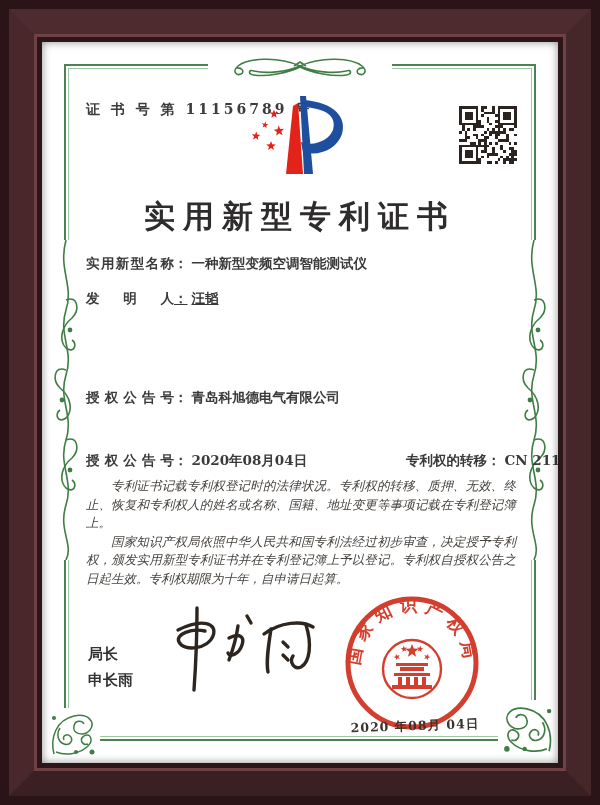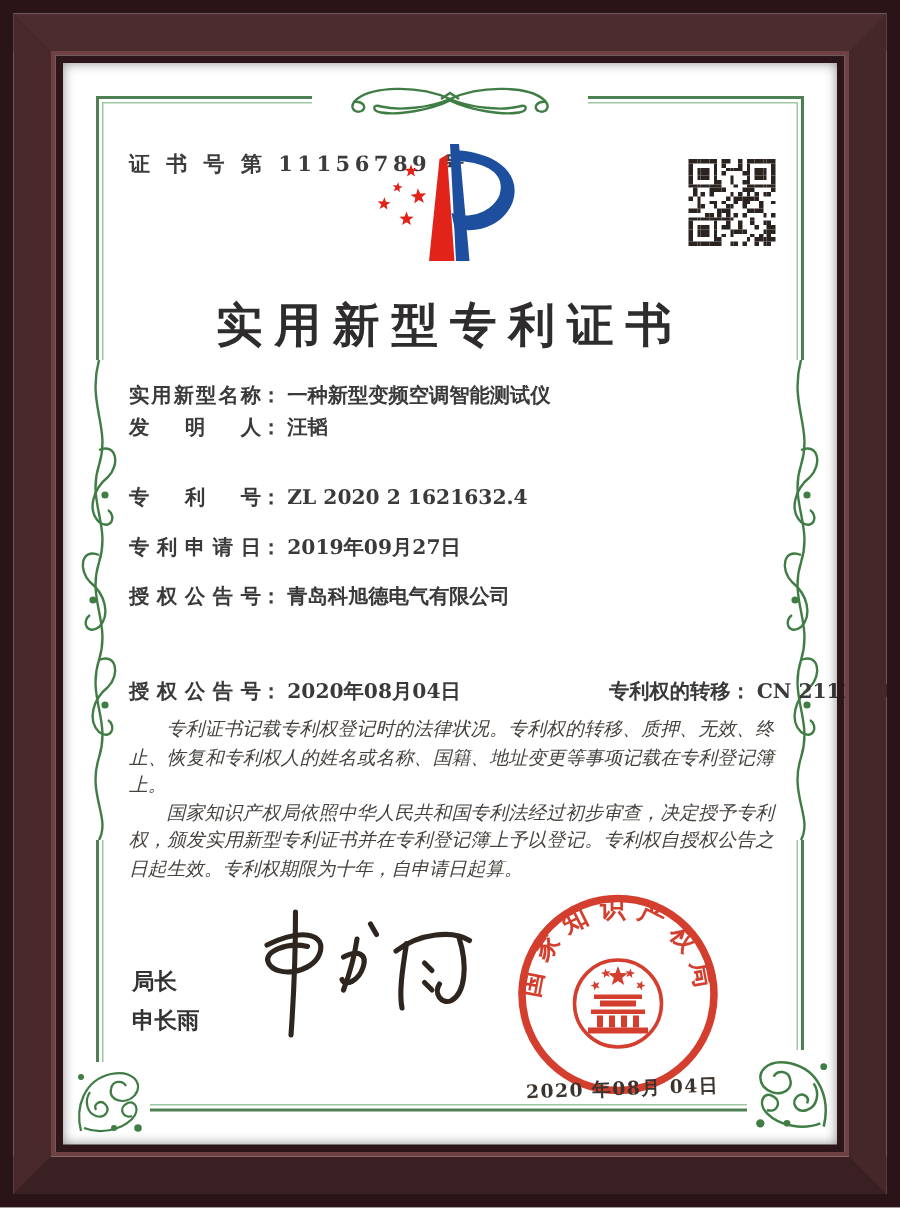--- a/index.html
+++ b/index.html
@@ -345,28 +345,22 @@
       <div style="grid-column:17;grid-row:21"></div>
       <div style="grid-column:19;grid-row:21"></div>
       <div style="grid-column:20;grid-row:21"></div>
     </div>
 
   <div class="title">实用新型专利证书</div>
 
   <div class="row" style="top:255px;">
     <span class="lbl lbl6">实用新型名称</span><span>：</span><span class="val">一种新型变频空调智能测试仪</span>
   </div>
-  <div class="row" style="top:276px;">
+  <div class="row" style="top:290px;text-decoration:underline;">
     <span class="lbl">发明人</span><span>：</span><span class="val">汪韬</span>
-  </div>
-  <div class="row" style="top:323px;">
-    <span class="lbl">专利号</span><span>：</span><span class="val">ZL 2020 2 1621632.4</span>
-  </div>
-  <div class="row" style="top:356px;">
-    <span class="lbl">专利申请日</span><span>：</span><span class="val">2019年09月27日</span>
   </div>
   <div class="row" style="top:389px;">
     <span class="lbl">授权公告号</span><span>：</span><span class="val">青岛科旭德电气有限公司</span>
   </div>
   <div class="row" style="top:452px;">
     <span class="lbl">授权公告号</span><span>：</span><span class="val">2020年08月04日</span>
     <span class="grant2">
       <span>专利权的转移</span><span>：</span><span class="val">CN 211179001 U</span>
     </span>
   </div>

